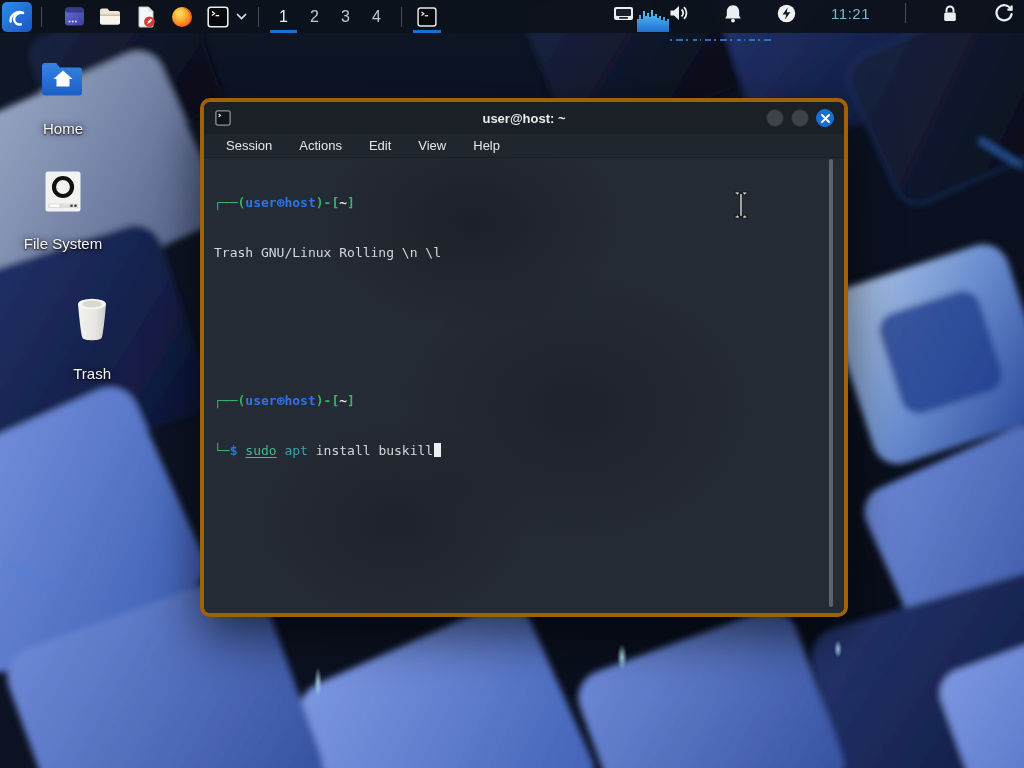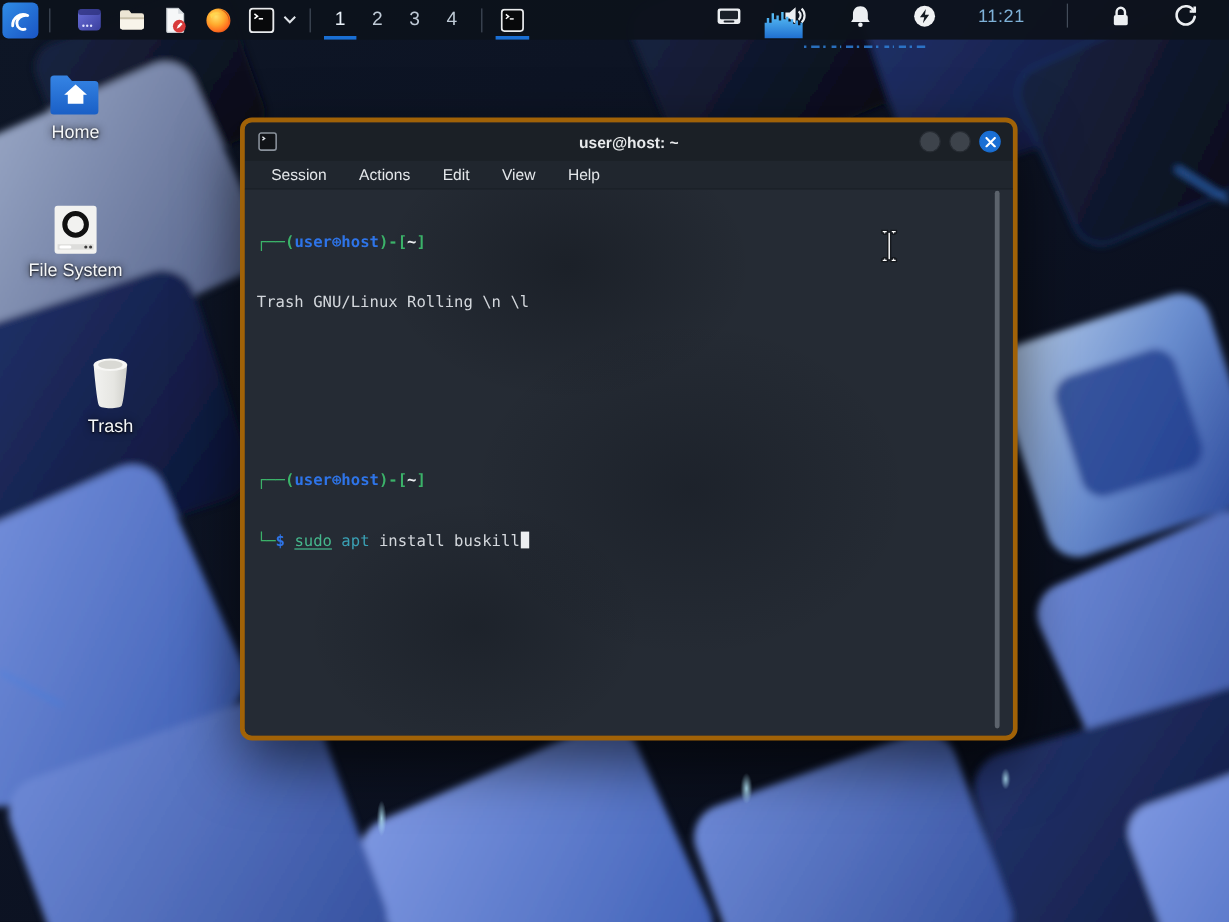--- a/index.html
+++ b/index.html
@@ -21,28 +21,28 @@
   .psep { width:1px; height:20px; background:#434c5a; margin:0 9px; }
   .ws { position:relative; width:31px; height:33px; border:0; background:transparent; cursor:pointer;
         color:#bfcad6; font-size:16px; font-family:"Liberation Sans",sans-serif; }
   .ws.active { color:#e8f0f8; }
   .ws-underline { position:absolute; left:2px; right:2px; bottom:0; height:3px; background:#1a6fd4; }
   .taskbtn { position:relative; width:32px; height:33px; border:0; background:transparent; cursor:pointer;
              display:flex; align-items:center; justify-content:center; }
   .graph-widget { position:absolute; left:637px; top:9px; z-index:41; }
   .graph-trail { position:absolute; left:670px; top:28px; z-index:41; opacity:.85; }
   .p-right { position:absolute; right:0; top:0; height:26px; display:flex; align-items:center;
-             gap:35px; padding-right:26px; }
+             gap:35px; padding-right:10px; }
   .tray-btn { border:0; background:transparent; cursor:pointer; display:flex; align-items:center; justify-content:center; }
   .clock { color:#7fb2d8; font-size:15px; letter-spacing:.5px; }
 
   
   .dicon { position:absolute; width:96px; display:flex; flex-direction:column; align-items:center;
            z-index:5; cursor:pointer; }
-  .dicon-label { margin-top:4px; color:#f4f6f8; font-size:15px;
+  .dicon-label { margin-top:22px; color:#f4f6f8; font-size:15px;
                  text-shadow:0 1px 2px #000, 0 0 7px rgba(0,0,0,.9); }
 
   
   .window { position:absolute; left:200px; top:98px; width:648px; height:519px; z-index:20;
             border-radius:10px; background:#252b34; border:4px solid #a16207;
             box-shadow:0 18px 50px rgba(0,0,0,.6); overflow:hidden; }
   .titlebar { position:relative; height:32px; background:#1b2026; display:flex; align-items:center; }
   .title-icon { margin-left:11px; display:flex; }
   .wtitle { position:absolute; left:0; right:0; text-align:center; color:#e8eaec;
             font-size:13px; font-weight:bold; }

